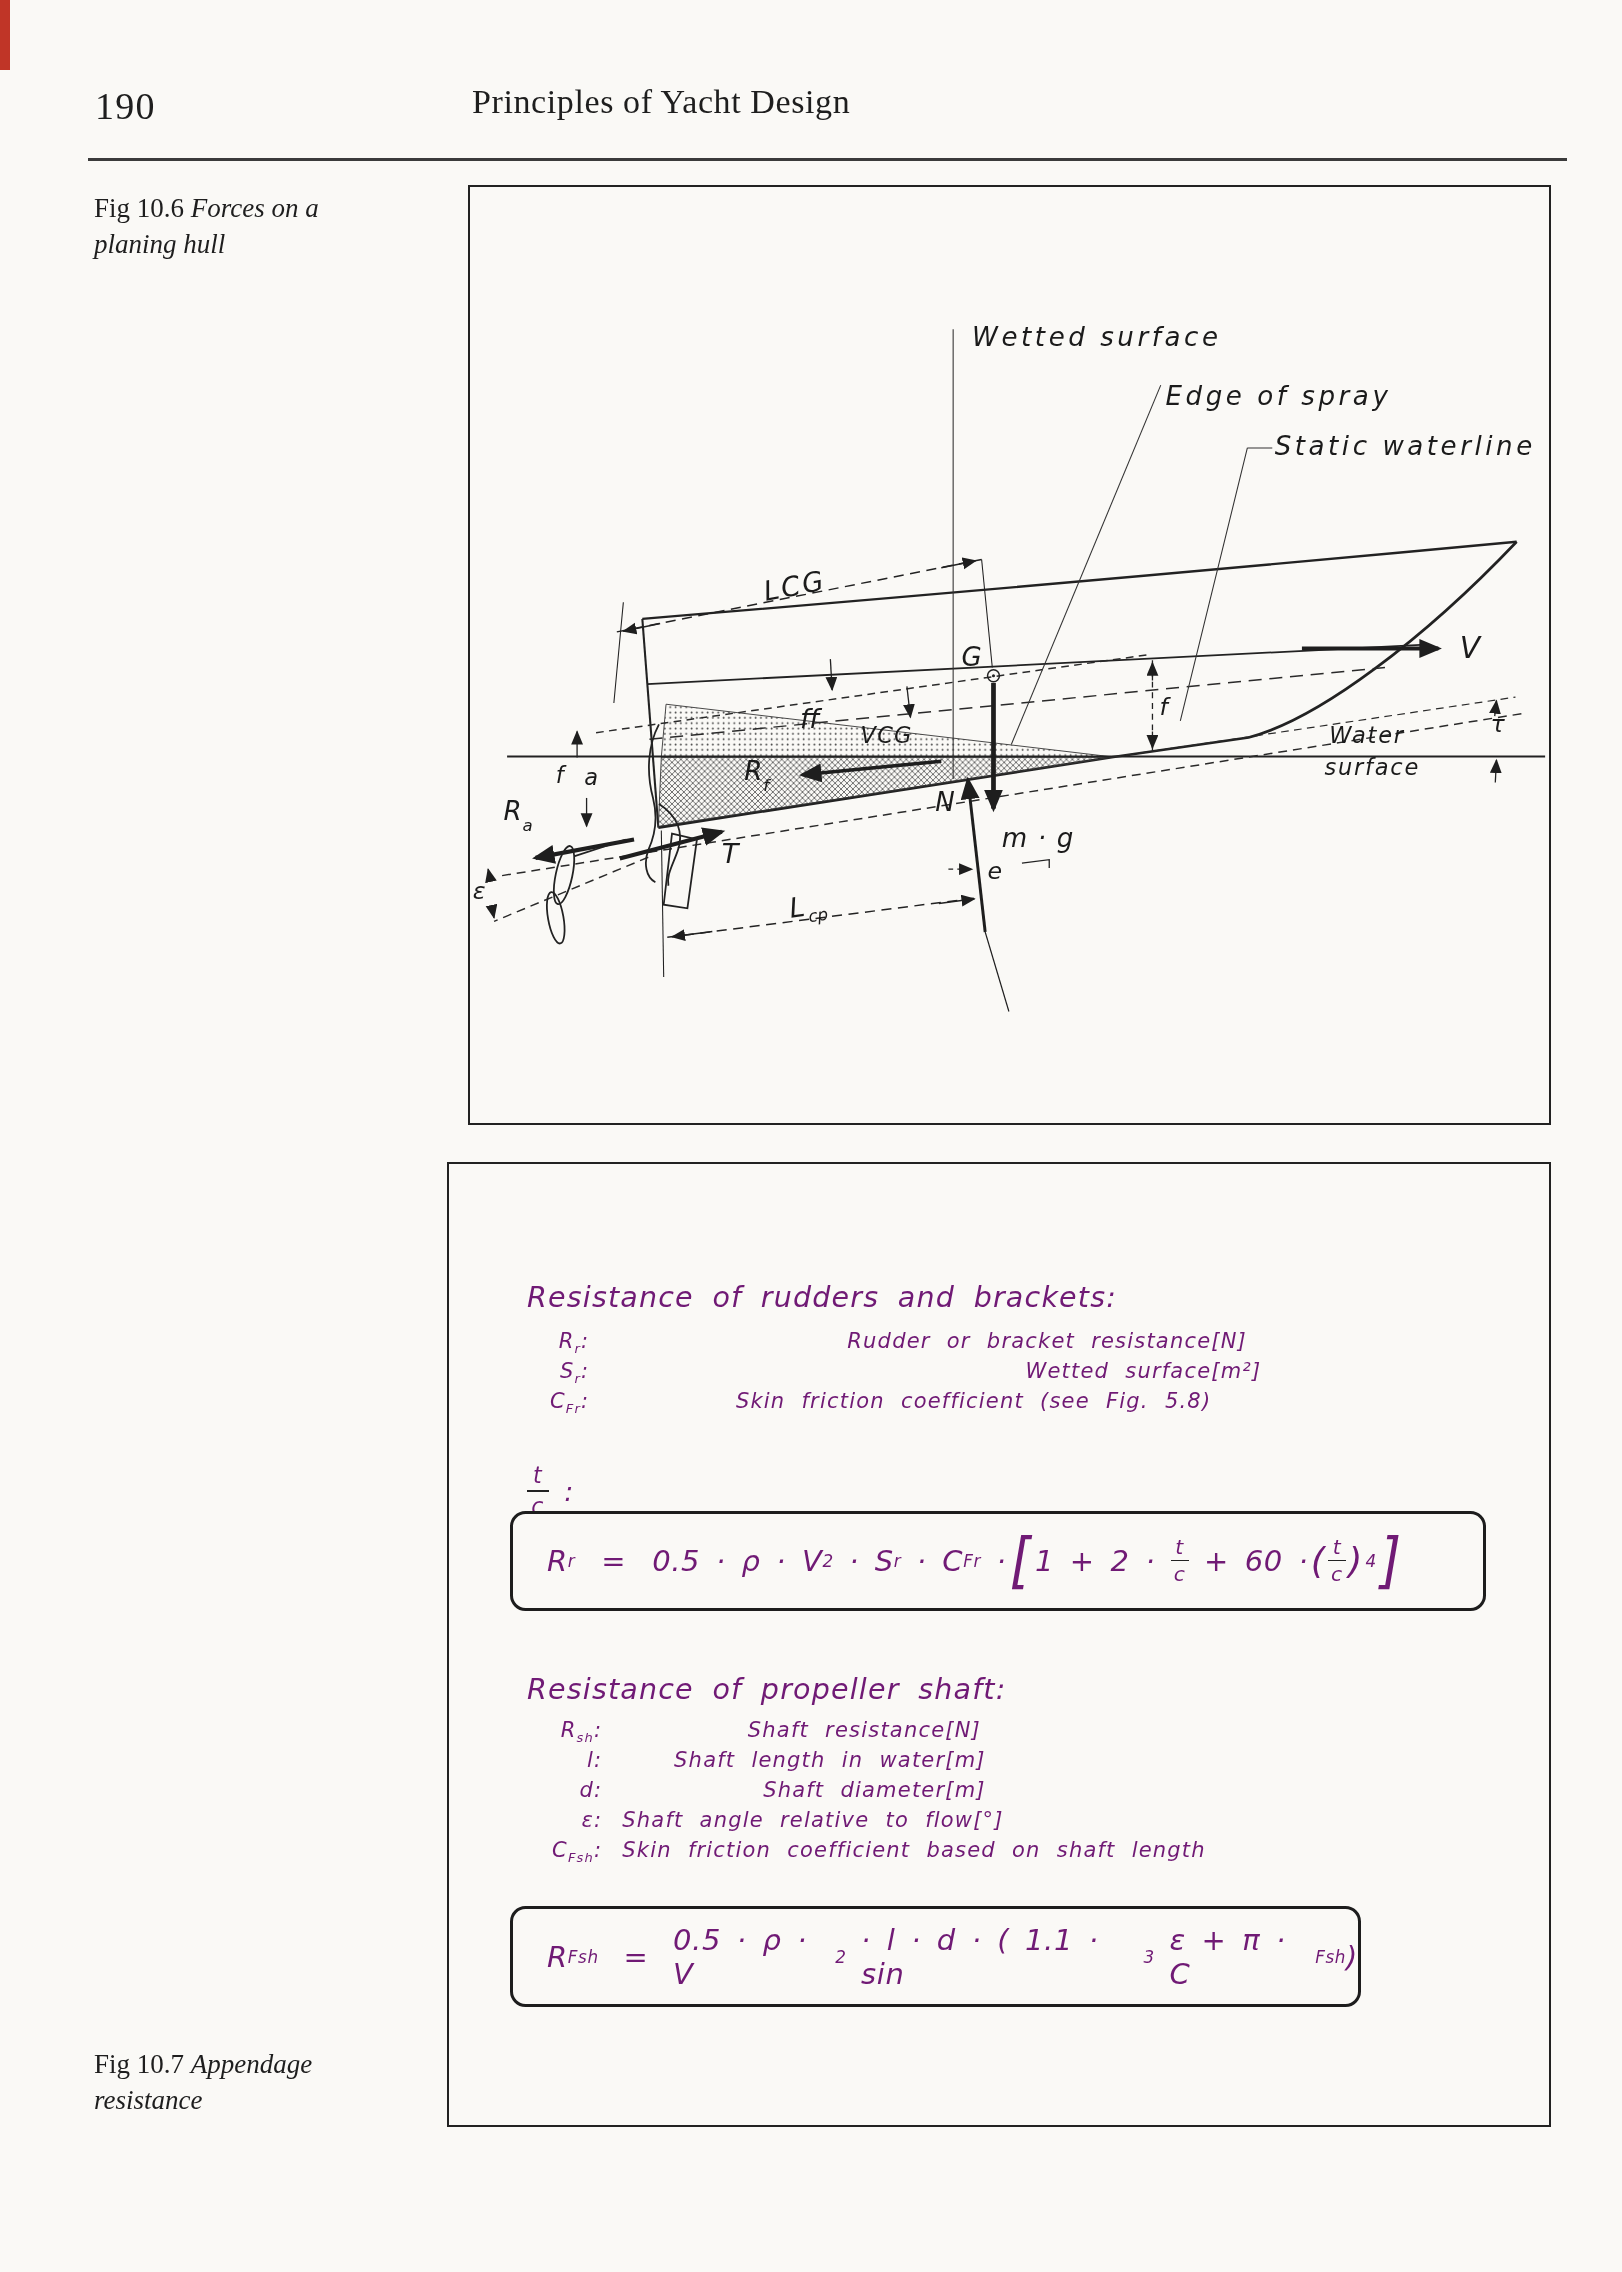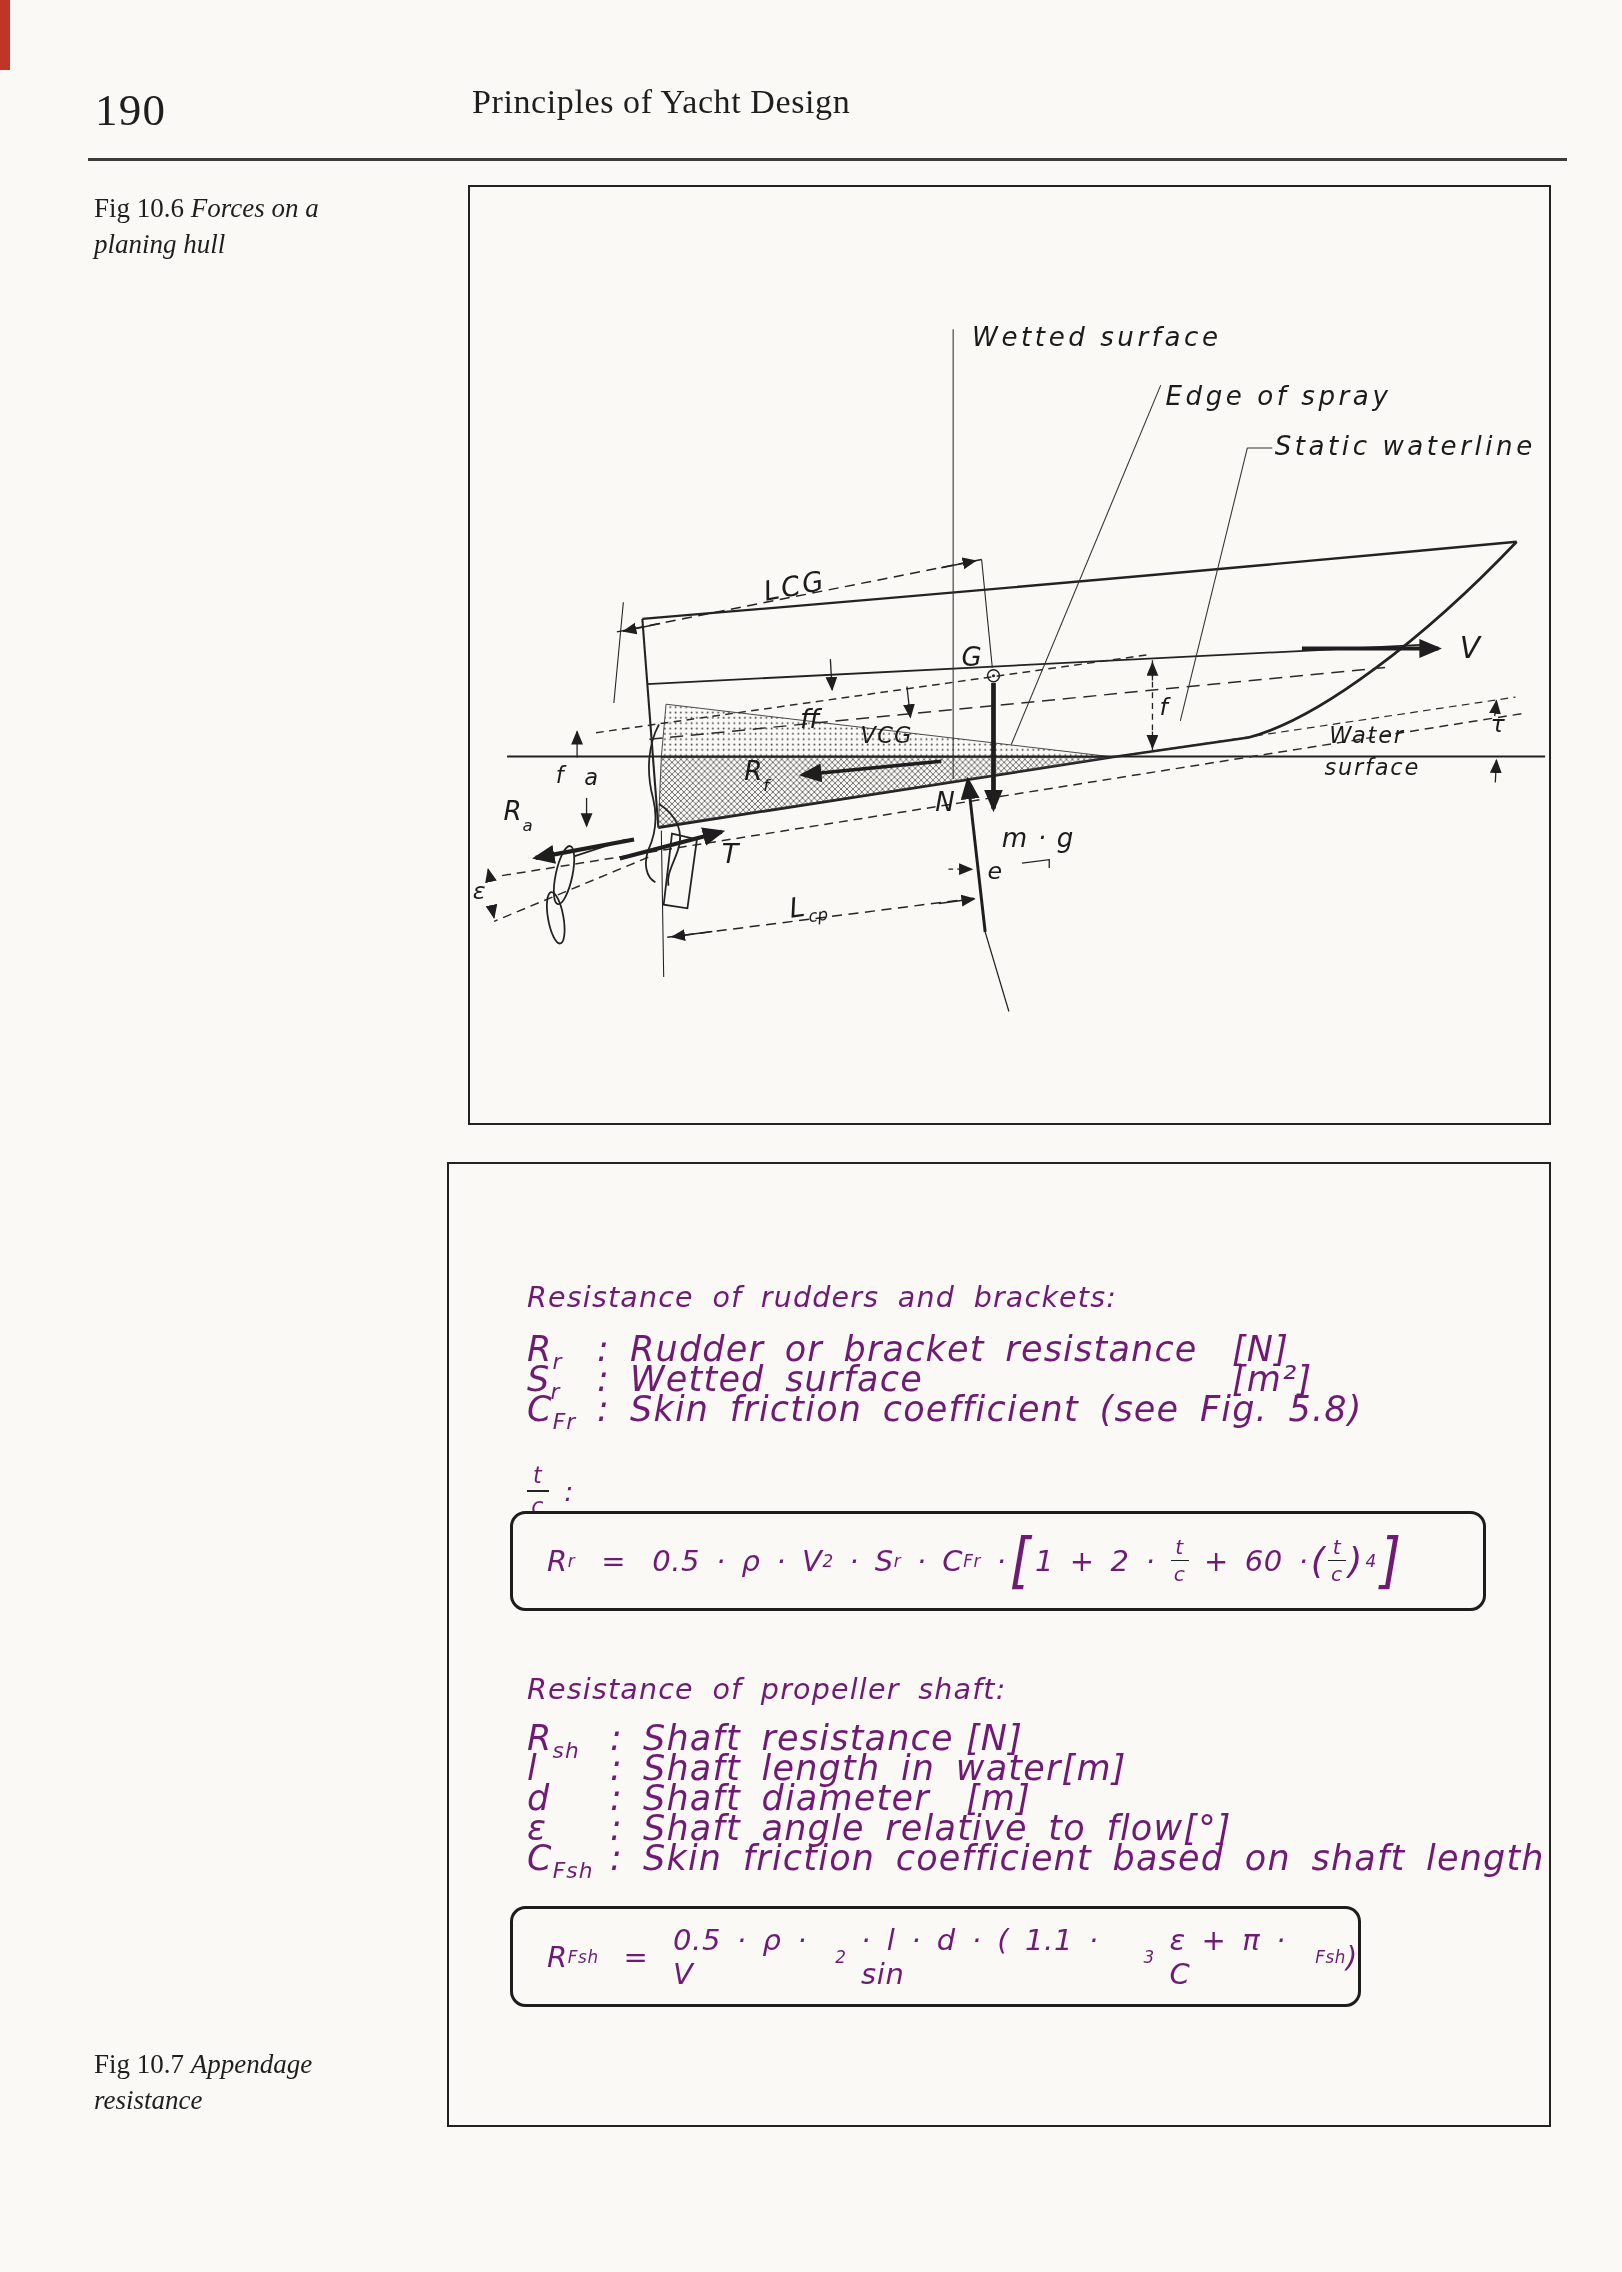--- a/index.html
+++ b/index.html
@@ -1,37 +1,37 @@
 <!DOCTYPE html>
 <html style="font-size:9.5px"><head>
 <meta charset="utf-8">
 <style>
   html,body{margin:0;padding:0;background:#e8e8e6;}
   #page{position:relative;width:1623px;height:2273px;background:#faf9f6;overflow:hidden;
         font-family:"Liberation Serif", serif;color:#1e1e1e;}
   
   .red-tab{position:absolute;left:0;top:0;width:10px;height:70px;background:#c03527;}
-  .pageno{position:absolute;left:95px;top:84px;font-size:45px;letter-spacing:1.2px;}
+  .pageno{position:absolute;left:95px;top:84px;font-size:38px;letter-spacing:1.2px;}
   .booktitle{position:absolute;left:472px;top:83px;font-size:34px;letter-spacing:0.6px;}
   .headrule{position:absolute;left:88px;top:158px;width:1479px;height:3px;background:#3b3b3b;}
   
   .caption{position:absolute;left:94px;font-size:27px;line-height:36px;}
   .caption .it{font-style:italic;}
   #cap106{top:190px;}
   #cap107{top:2046px;}
   
   .figbox{position:absolute;border:2.4px solid #222;background:transparent;}
   #box1{left:468px;top:185px;width:1079px;height:936px;}
   #box2{left:447px;top:1162px;width:1100px;height:961px;font-family:"DejaVu Sans",sans-serif;font-style:italic;}
   #box1 svg{display:block;width:100%;height:100%;}
   
   .tx{letter-spacing:1.2px;word-spacing:8.3px;color:#701a75;}
   .heading{position:absolute;left:78px;font-size:28.5px;}
   #h1{top:117px;} #h2{top:509px;}
-  .defs{position:absolute;left:78px;font-size:35px;}
+  .defs{position:absolute;left:62px;font-size:21px;text-align:right;}
   #defs1{top:165px;} #defs2{top:554px;}
   .defrow{display:flex;align-items:baseline;height:30px;}
   #defs2 .defrow{height:30px;}
   .sym{display:inline-block;min-width:70px;}
   #defs2 .sym{min-width:83px;}
   .defrow sub{font-size:0.62em;}
   .colon{margin-right:20px;}
   #defs1 .desc{min-width:602px;} #defs2 .desc{min-width:323px;}
   .unit{white-space:nowrap;}
   

